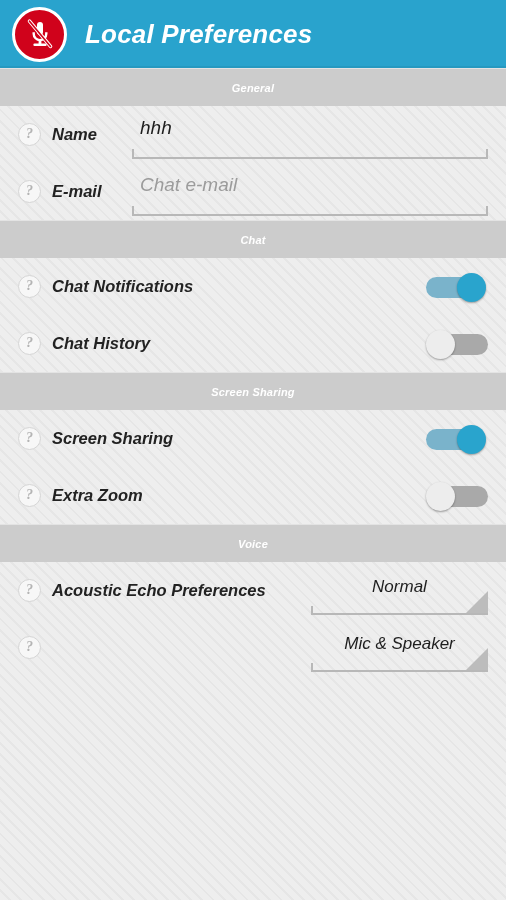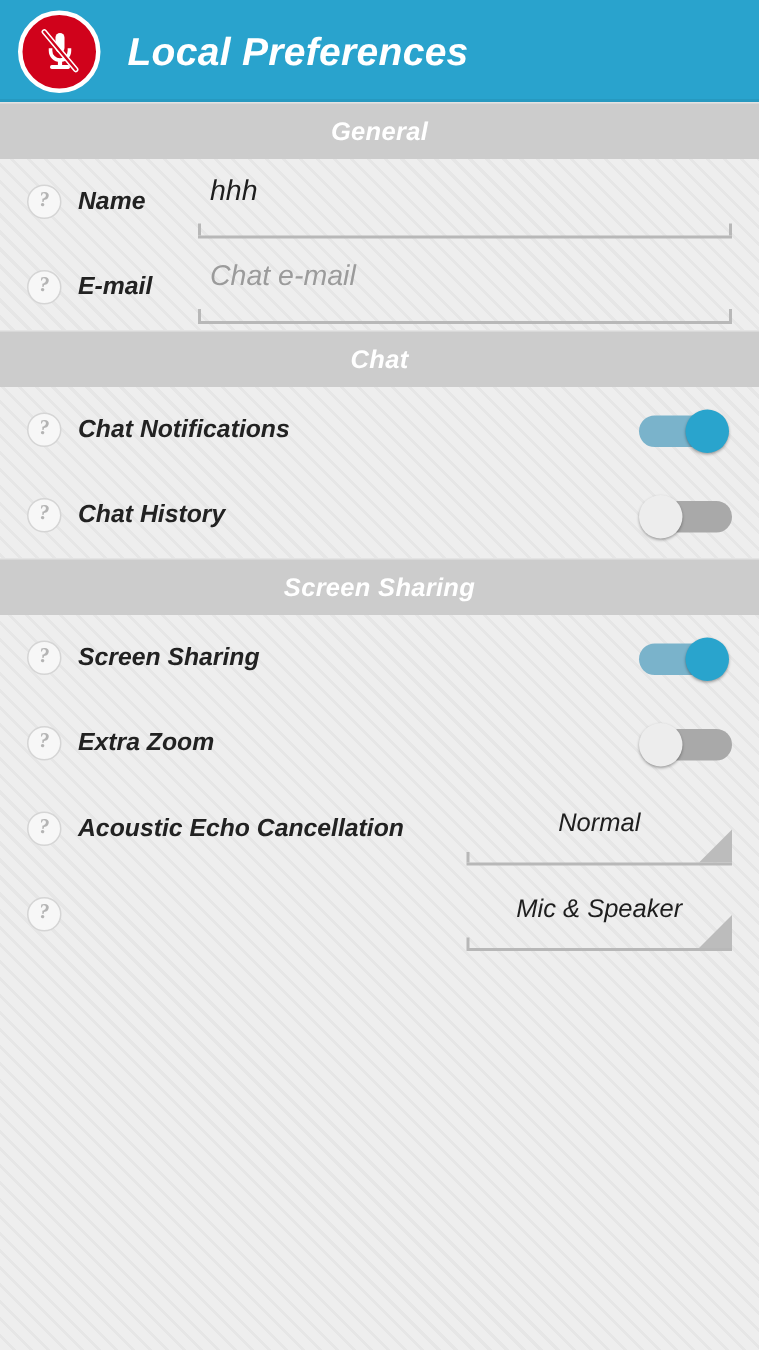--- a/index.html
+++ b/index.html
@@ -54,21 +54,21 @@
     letter-spacing:0.2px;
     white-space:nowrap;
   }
 
   
   .section-head {
     height:38px;
     background:#cccccc;
     border-top:1px solid #e3e3e3;
     color:#ffffff;
-    font-size:17px;
+    font-size:11px;
     font-weight:bold;
     display:flex;
     align-items:center;
     justify-content:center;
     letter-spacing:0.2px;
   }
 
   
   .section-body { padding:0; }
   .row {
@@ -278,25 +278,26 @@
       <div class="help">?</div>
       <div class="row-label">Extra Zoom</div>
       <div class="switch off">
         <div class="track"></div>
         <div class="thumb"></div>
       </div>
     </div>
 
   </div>
 
+  <div class="section-head">Voice</div>
   <div class="section-body">
 
     <div class="row">
       <div class="help">?</div>
-      <div class="row-label">Acoustic Echo Cancellation</div>
+      <div class="row-label">Acoustic Echo Preferences</div>
       <div class="spinner">
         <div class="sval">Normal</div>
         <div class="sunderline"></div>
         <div class="caret"></div>
       </div>
     </div>
 
     <div class="row">
       <div class="help">?</div>
       <div class="spinner">

